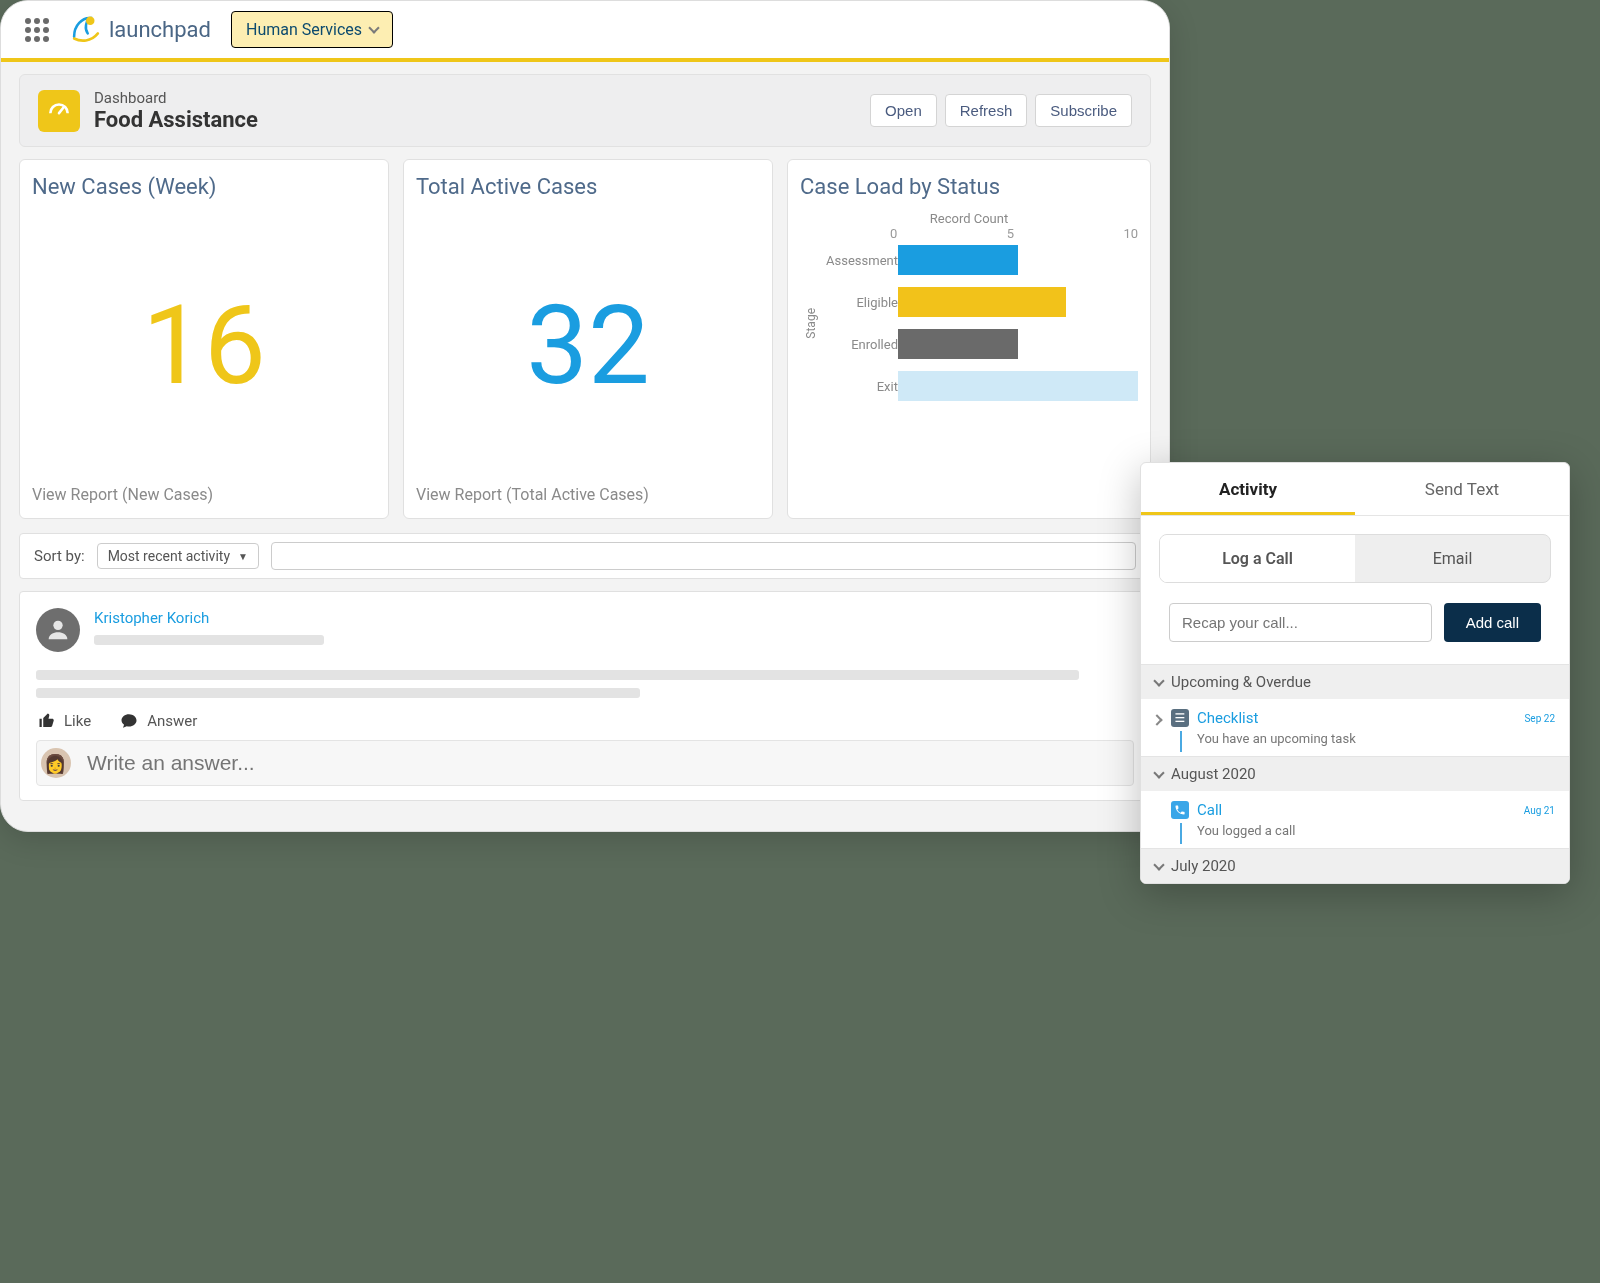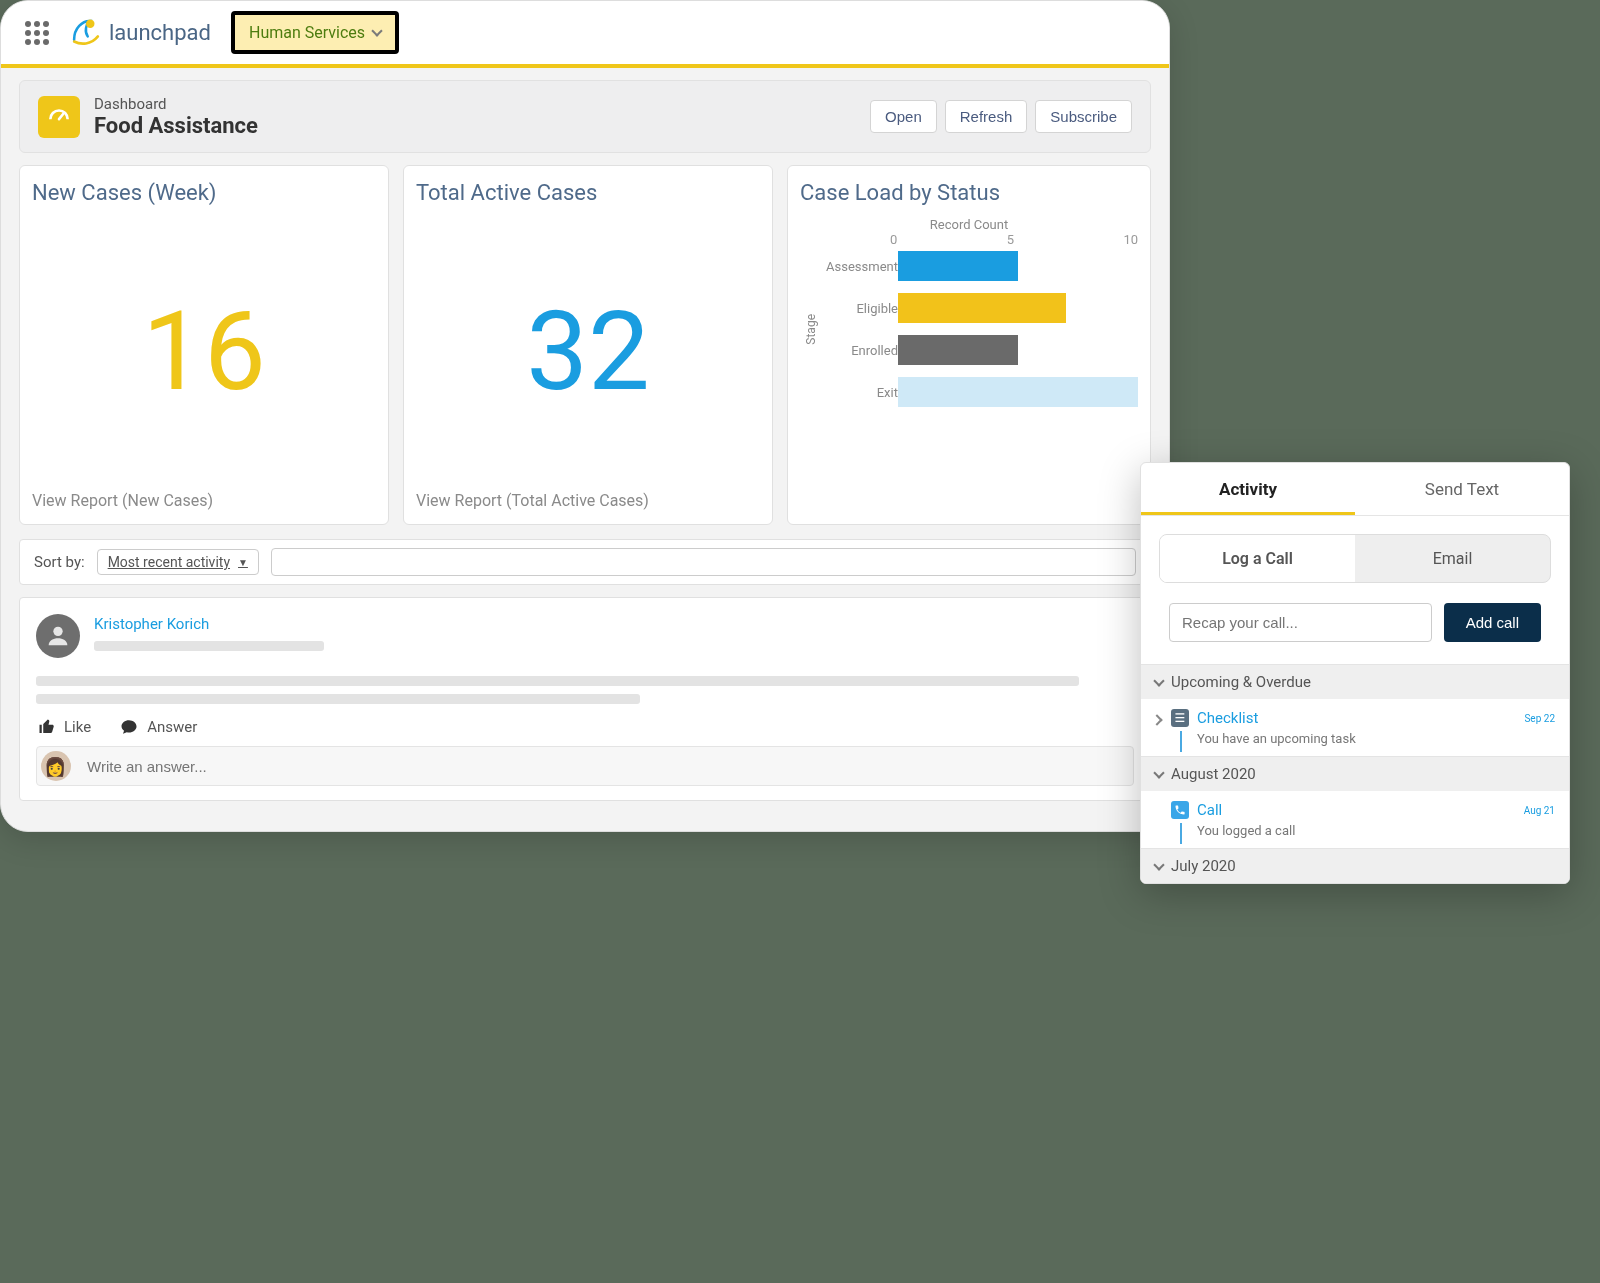--- a/index.html
+++ b/index.html
@@ -25,23 +25,23 @@
     display:flex; align-items:center;
     background:#fff; border-bottom:4px solid #efc619;
     padding:10px 24px; gap:20px;
   }
   .apps-icon { display:grid; grid-template-columns:repeat(3,6px); gap:3px; cursor:pointer;}
   .apps-icon span{width:6px;height:6px;background:#6a6a6a;border-radius:50%;}
   .brand { display:flex; align-items:center; gap:6px; color:#4f6a8a; font-size:22px; font-weight:400;}
   .brand svg{width:34px;height:34px;}
   .brand .bold{font-weight:400;color:#4a6685;}
   .context-pill{
-    background:#fdeeb2; border:4px solid #000000; border-radius:4px;
+    background:#fdeeb2; border:1px solid #000000; border-radius:4px;
     padding:8px 14px; display:flex; align-items:center; gap:8px;
-    color:#4d7c0f; font-size:16px; cursor:pointer;
+    color:#0c4a6e; font-size:16px; cursor:pointer;
   }
   .context-pill .chev{border:solid #7a7a7a;border-width:0 2px 2px 0;padding:3px;transform:rotate(45deg);margin-top:-3px;}
   
   .header{
     margin:12px 18px; padding:14px 18px; background:#eeeeef;
     border:1px solid #e1e1e1; border-radius:6px;
     display:flex; align-items:center; justify-content:space-between;
   }
   .header-left{display:flex;align-items:center;gap:14px;}
   .dash-icon{width:42px;height:42px;background:#efc619;border-radius:6px;display:flex;align-items:center;justify-content:center;}
@@ -62,33 +62,33 @@
   .chart-ticks{display:flex;justify-content:space-between;font-size:13px;color:#9a9a9a;padding:0 0 4px 90px;}
   .chart-body{display:flex;}
   .ylabel{writing-mode:vertical-rl;transform:rotate(180deg);font-size:12px;color:#8a8a8a;align-self:center;padding:0 4px;}
   .chart-rows{flex:1;display:flex;flex-direction:column;gap:12px;}
   .bar-row{display:flex;align-items:center;gap:0;}
   .bar-row .cat{width:76px;text-align:right;font-size:13px;color:#8a8a8a;}
   .bar-track{flex:1;position:relative;height:30px;background:transparent;}
   .bar-fill{position:absolute;top:0;left:0;height:100%;}
   
   .sortrow{margin:14px 18px 0; background:#fff;border:1px solid #e0e0e0;border-radius:4px;padding:8px 14px;display:flex;align-items:center;gap:12px;font-size:15px;color:#555;}
-  .sort-select{border:1px solid #ccc;border-radius:4px;padding:4px 10px;font-size:14px;display:flex;align-items:center;gap:8px;cursor:pointer;text-decoration:underline;}
+  .sort-select{border:1px solid #ccc;border-radius:4px;padding:4px 10px;font-size:14px;display:flex;align-items:center;gap:8px;cursor:pointer;}
   .search-slot{flex:1;margin-left:auto;display:flex;}
   .search-slot input{flex:1;border:1px solid #ccc;border-radius:4px;padding:5px 10px;font-size:14px;}
   .feed{margin:12px 18px 0;background:#fff;border:1px solid #e0e0e0;border-radius:4px;padding:16px 16px 14px;}
   .feed-top{display:flex;gap:14px;align-items:flex-start;}
   .avatar{width:44px;height:44px;border-radius:50%;background:#6e6e6e;display:flex;align-items:center;justify-content:center;flex-shrink:0;}
   .author{color:#1a9de0;font-size:15px;cursor:pointer;}
   .skel{background:#e3e3e3;border-radius:3px;height:10px;margin-top:8px;}
   .feed-actions{display:flex;gap:28px;margin:14px 0 10px 2px;color:#555;font-size:15px;}
   .fa{display:flex;align-items:center;gap:8px;cursor:pointer;}
   .answer-row{display:flex;align-items:center;gap:12px;background:#f7f7f7;border:1px solid #e4e4e4;border-radius:4px;padding:4px 6px 4px 4px;}
   .small-avatar{width:30px;height:30px;border-radius:50%;background:#d9c4b0;display:flex;align-items:center;justify-content:center;font-size:18px;}
-  .answer-row input{flex:1;border:none;background:transparent;font-size:15px;outline:none;padding:6px 4px;}
+  .answer-row input{flex:1;border:none;background:transparent;font-size:21px;outline:none;padding:6px 4px;}
   
   .activity-panel{
     position:absolute; right:30px; top:462px;
     width:430px; background:#fff;
     border:1px solid #e0e0e0; border-radius:6px;
     box-shadow:0 10px 40px rgba(0,0,0,.25);
     overflow:hidden;
   }
   .ap-tabs{display:flex;border-bottom:1px solid #e5e5e5;}
   .ap-tab{flex:1;text-align:center;padding:16px 0;font-size:17px;color:#666;cursor:pointer;}

